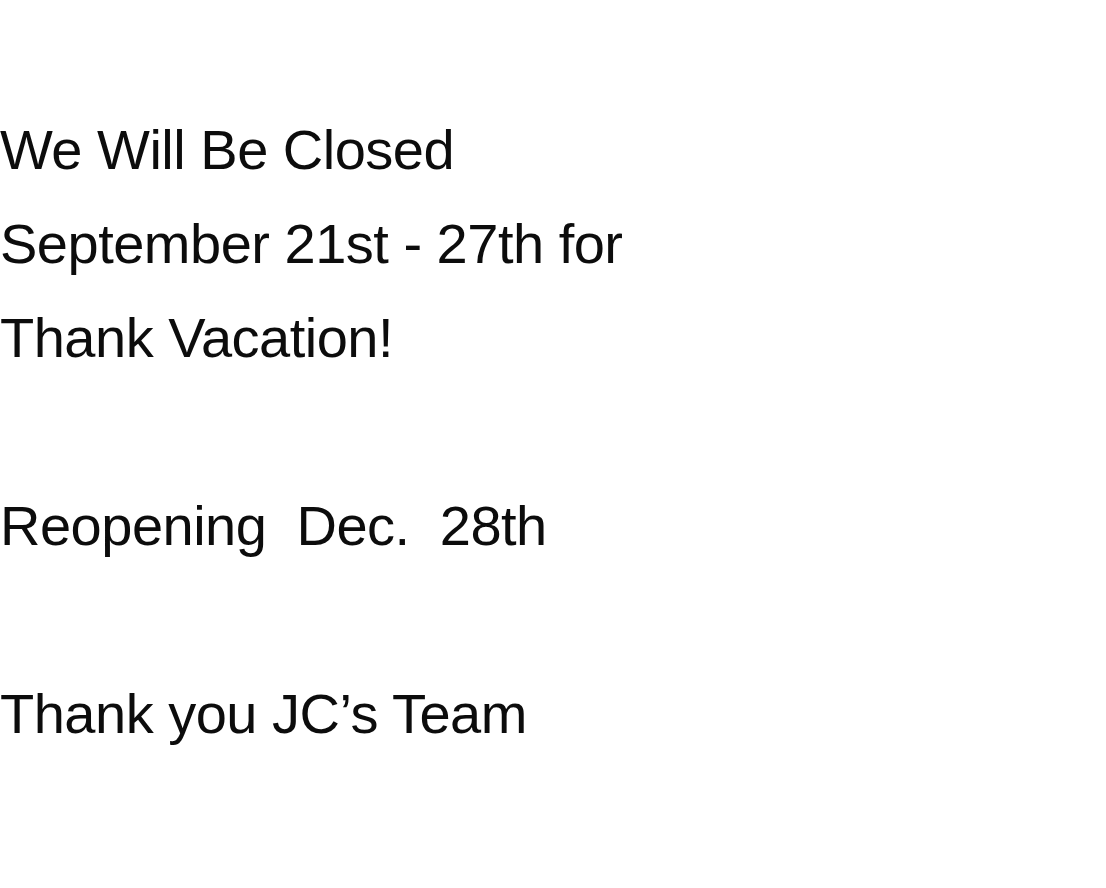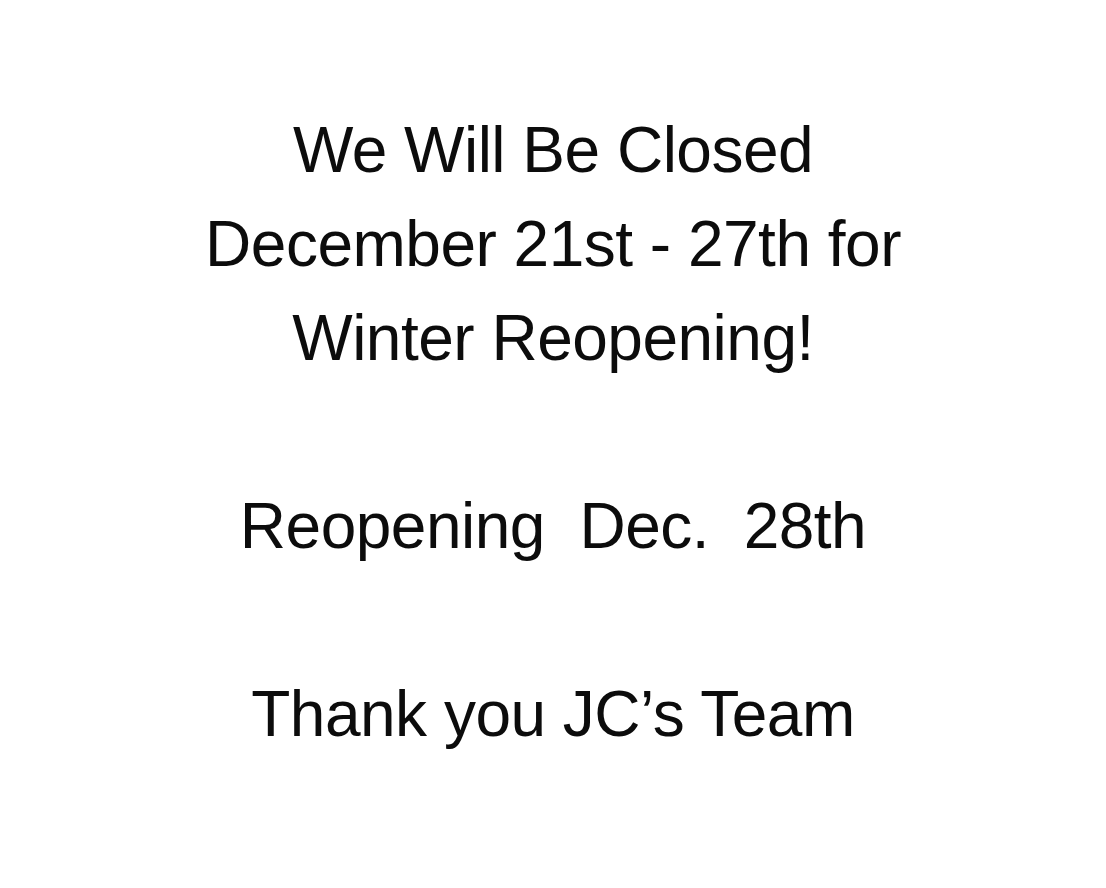--- a/index.html
+++ b/index.html
@@ -29,47 +29,47 @@
     top: 103px;
     width: 1106px;
     text-align: center;
   }
 
   .notice-line {
     display: block;
     color: #0c0c0c;
     font-family: "Liberation Sans", sans-serif;
     font-weight: 400;
-    font-size: 64px;
+    font-size: 56px;
     line-height: 94px;
     letter-spacing: -0.5px;
     white-space: pre;
-    text-align: center;
+    text-align: left;
   }
 
   .notice-block {
     display: block;
   }
 
   .spacer-line {
     display: block;
     height: 94px;
   }
 </style>
 </head>
 <body>
 
 <div id="notice">
 
   <div class="notice-body">
 
     <div class="notice-block">
       <span class="notice-line">We Will Be Closed</span>
-      <span class="notice-line">December 21st - 27th for</span>
-      <span class="notice-line">Winter Reopening!</span>
+      <span class="notice-line">September 21st - 27th for</span>
+      <span class="notice-line">Thank Vacation!</span>
     </div>
 
     <span class="spacer-line"></span>
 
     <div class="notice-block">
       <span class="notice-line">Reopening  Dec.  28th</span>
     </div>
 
     <span class="spacer-line"></span>
 

